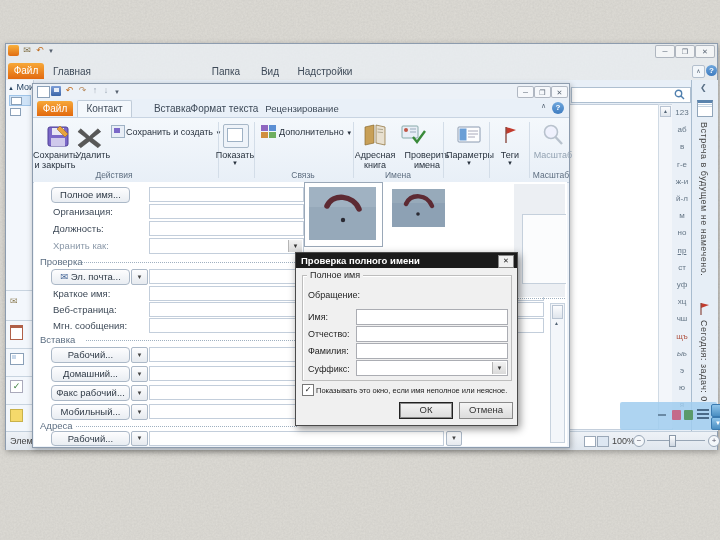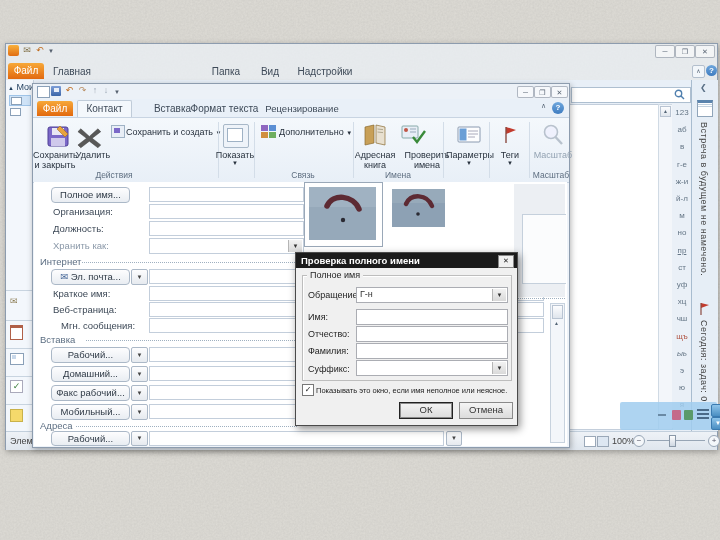--- a/index.html
+++ b/index.html
@@ -255,30 +255,30 @@
       <div class="a fbtn" style="left:17px;top:5px;width:77px;height:14px;line-height:14px">Полное имя...</div>
       <div class="a finput" style="left:115px;top:5px;width:153px;height:13px"></div>
       <div class="a formlbl" style="left:19px;top:24px">Организация:</div>
       <div class="a finput" style="left:115px;top:22px;width:153px;height:13px"></div>
       <div class="a formlbl" style="left:19px;top:41px">Должность:</div>
       <div class="a finput" style="left:115px;top:39px;width:153px;height:13px"></div>
       <div class="a formlbl" style="left:19px;top:58px;color:#8a98a8">Хранить как:</div>
       <div class="a finput" style="left:115px;top:56px;width:153px;height:14px">
           <div class="combo-arr">▼</div>
         </div>
-      <div class="a sect" style="left:6px;top:74px">Интернет</div>
+      <div class="a sect" style="left:6px;top:74px">Проверка</div>
       <div class="a dots" style="left:48px;top:80px;width:215px"></div>
       <div class="a fbtn" style="left:17px;top:87px;width:77px;height:14px;line-height:14px"><span style="color:#4a6a9a">✉</span> <span>Эл. почта...</span></div>
       <div class="a ddbtn" style="left:97px;top:87px;width:15px;height:14px;line-height:14px">▼</div>
       <div class="a finput" style="left:115px;top:87px;width:393px;height:13px"></div>
       <div class="a formlbl" style="left:19px;top:106px">Краткое имя:</div>
       <div class="a finput" style="left:115px;top:104px;width:393px;height:13px"></div>
       <div class="a formlbl" style="left:19px;top:122px">Веб-страница:</div>
       <div class="a finput" style="left:115px;top:120px;width:393px;height:13px"></div>
-      <div class="a formlbl" style="left:27px;top:138px">Мгн. сообщения:</div>
+      <div class="a formlbl" style="left:19px;top:138px">Мгн. сообщения:</div>
       <div class="a finput" style="left:115px;top:136px;width:393px;height:13px"></div>
       <div class="a sect" style="left:6px;top:152px">Вставка</div>
       <div class="a dots" style="left:52px;top:158px;width:211px"></div>
       <div class="a fbtn" style="left:17px;top:165px;width:77px;height:14px;line-height:14px">Рабочий...</div>
       <div class="a ddbtn" style="left:97px;top:165px;width:15px;height:14px;line-height:14px">▼</div>
       <div class="a finput" style="left:115px;top:165px;width:148px;height:13px"></div>
       <div class="a fbtn" style="left:17px;top:184px;width:77px;height:14px;line-height:14px">Домашний...</div>
       <div class="a ddbtn" style="left:97px;top:184px;width:15px;height:14px;line-height:14px">▼</div>
       <div class="a finput" style="left:115px;top:184px;width:148px;height:13px"></div>
       <div class="a fbtn" style="left:17px;top:203px;width:77px;height:14px;line-height:14px">Факс рабочий...</div>
@@ -321,24 +321,20 @@
   </div>
 
   <div class="a" style="left:295px;top:252px;width:221px;height:172px;background:#f0f0f0;border:1px solid #4a4a4a;box-shadow:2px 3px 8px rgba(0,0,0,.45)">
     <div class="a" style="left:0;top:0;width:100%;height:15px;background:#1b1b1b">
       <div class="a" style="left:5px;top:2px;color:#fff;font-size:9.5px;font-weight:bold;white-space:nowrap">Проверка полного имени</div>
       <div class="a" style="left:202px;top:2px;width:14px;height:11px;background:#f0f0f0;border:1px solid #888;text-align:center;line-height:10px;font-size:7px;color:#222">✕</div>
     </div>
     <div class="a" style="left:6px;top:22px;width:208px;height:104px;border:1px solid #bdbdbd;box-shadow:inset 1px 1px 0 #fff"></div>
     <div class="a dlg-lbl" style="left:11px;top:17px;background:#f0f0f0;padding:0 3px">Полное имя</div>
     <div class="a dlg-lbl" style="left:12px;top:37px">Обращение:</div>
-    <div class="a dlg-input" style="left:60px;top:34px;width:150px;height:14px">
-        <span style="position:absolute;left:3px;top:1px;font-size:9px">Г-н</span>
-        <div class="combo-arr">▼</div>
-      </div>
     <div class="a dlg-lbl" style="left:12px;top:59px">Имя:</div>
     <div class="a dlg-input" style="left:60px;top:56px;width:150px;height:14px"></div>
     <div class="a dlg-lbl" style="left:12px;top:76px">Отчество:</div>
     <div class="a dlg-input" style="left:60px;top:73px;width:150px;height:14px"></div>
     <div class="a dlg-lbl" style="left:12px;top:93px">Фамилия:</div>
     <div class="a dlg-input" style="left:60px;top:90px;width:150px;height:14px"></div>
     <div class="a dlg-lbl" style="left:12px;top:111px">Суффикс:</div>
     <div class="a dlg-input" style="left:60px;top:107px;width:150px;height:14px">
         <div class="combo-arr">▼</div>
       </div>

